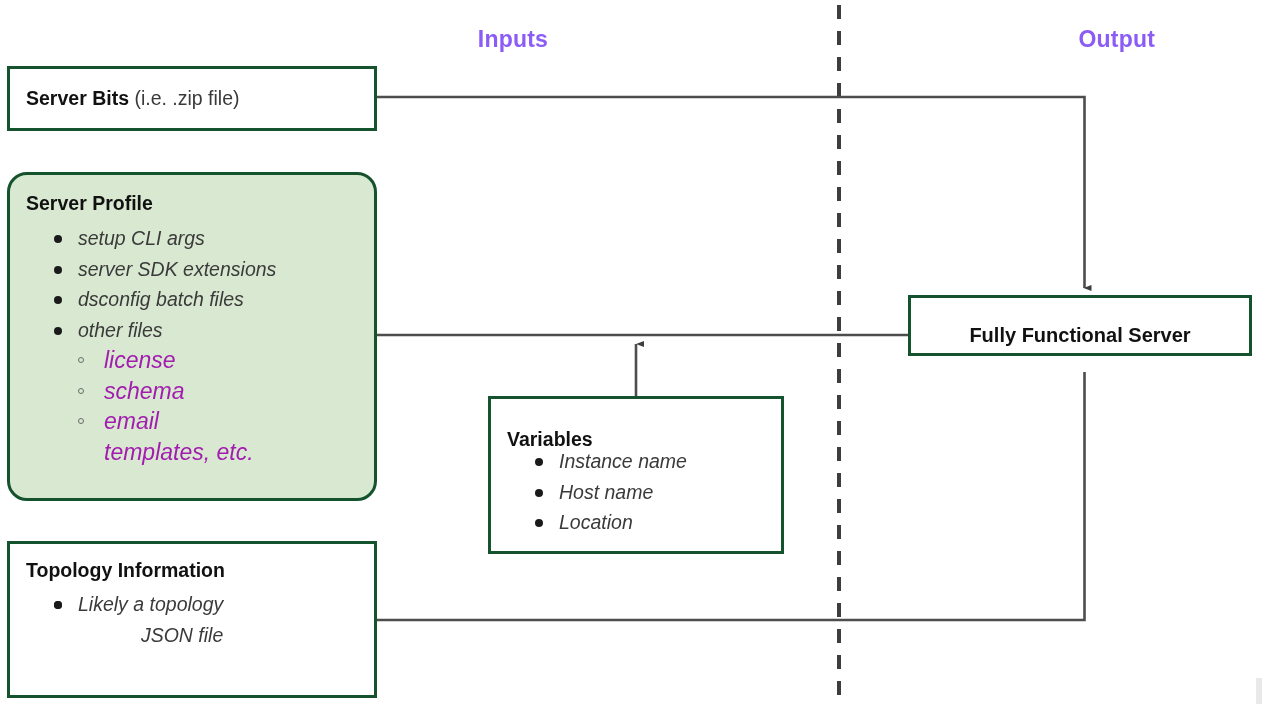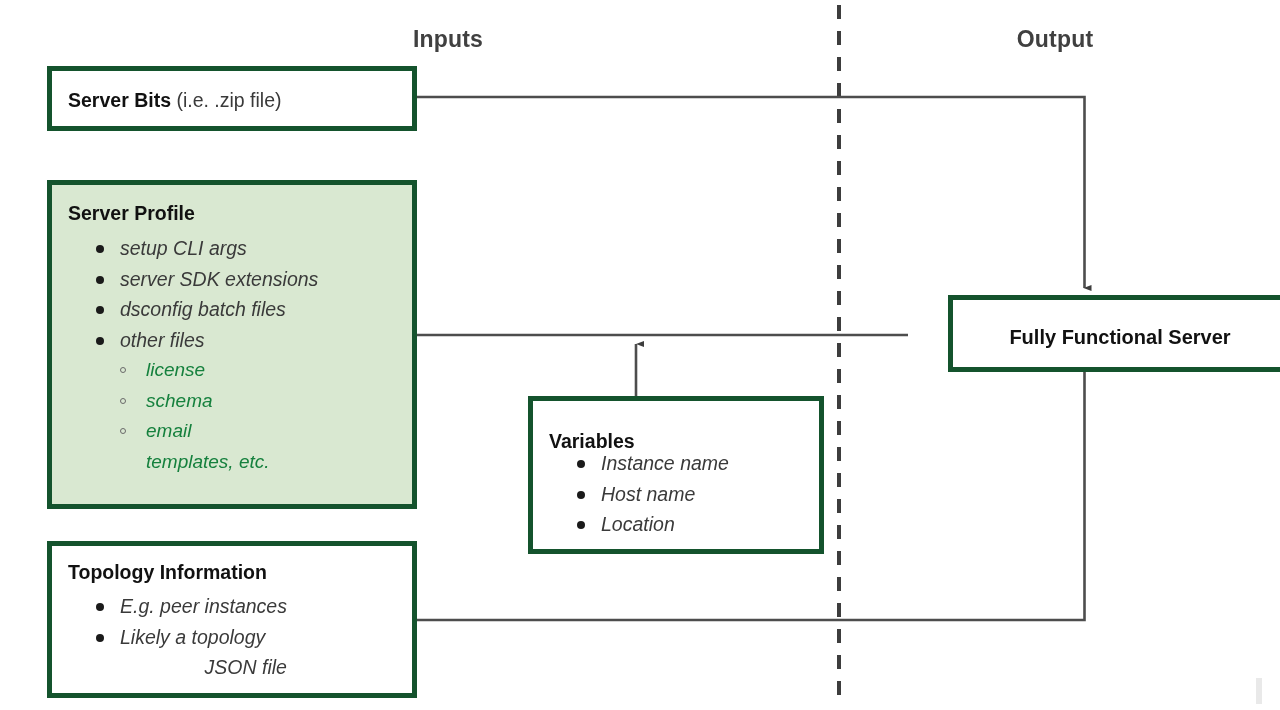--- a/index.html
+++ b/index.html
@@ -17,35 +17,34 @@
     height: 710px;
     background: #ffffff;
     overflow: hidden;
   }
 
   
   .section-header {
     position: absolute;
     font-size: 23px;
     font-weight: bold;
-    color: #404040;
+    color: #8b5cf6;
     letter-spacing: 0.2px;
     white-space: nowrap;
-    text-align: center;
+    text-align: right;
   }
   #inputs-header { left: 348px; top: 26px; width: 200px; }
   #output-header { left: 955px; top: 26px; width: 200px; }
 
   
   .box {
     position: absolute;
-    border: 5px solid #14532d;
+    border: 3px solid #14532d;
     background: #ffffff;
     box-sizing: border-box;
-    margin-left: 40px;
   }
   .box-title {
     font-size: 19.5px;
     font-weight: bold;
     color: #111111;
     line-height: 1.22;
     white-space: nowrap;
   }
   .box-title .normal {
     font-weight: normal;
@@ -57,22 +56,23 @@
     left: 7px; top: 66px; width: 370px; height: 65px;
   }
   #server-bits-box .box-title {
     position: absolute;
     left: 16px;
     top: 18px;
   }
 
   
   #server-profile-box {
-    left: 7px; top: 180px; width: 370px; height: 329px;
+    left: 7px; top: 172px; width: 370px; height: 329px;
     background: #d9e8d1;
+    border-radius: 20px;
   }
   #server-profile-box .box-title {
     position: absolute; left: 16px; top: 17px;
   }
 
   
   .bullet-list {
     position: absolute;
     margin: 0;
     padding: 0;
@@ -97,22 +97,22 @@
     background: #1a1a1a;
   }
   
   .sub-list {
     margin: 0;
     padding: 0;
     list-style: none;
   }
   .sub-list li {
     position: relative;
-    font-size: 19px;
-    color: #15803d;
+    font-size: 23px;
+    color: #a21caf;
     line-height: 30.5px;
     padding-left: 78px;
     white-space: nowrap;
   }
   .sub-list li .bullet-ring {
     position: absolute;
     left: 52px;
     top: 12px;
     width: 6px;
     height: 6px;
@@ -138,21 +138,21 @@
 
   
   #variables-box {
     left: 488px; top: 396px; width: 296px; height: 158px;
   }
   #variables-box .box-title { position: absolute; left: 16px; top: 29px; }
   #variables-list { left: 16px; top: 47px; }
 
   
   #server-output-box {
-    left: 908px; top: 295px; width: 344px; height: 77px;
+    left: 908px; top: 295px; width: 344px; height: 61px;
   }
   #server-output-box .box-label {
     position: absolute;
     left: 0; right: 0; top: 26px;
     text-align: center;
     font-size: 20px;
     font-weight: bold;
     color: #111111;
     white-space: nowrap;
   }
@@ -249,21 +249,20 @@
       </li>
     </ul>
   </div>
 
   <div class="box" id="topology-box">
     <div class="box-title">Topology Information</div>
 
     <ul class="bullet-list" id="topology-list">
       <li>
         <span class="bullet-dot"></span>
-        <span>E.g. peer instances</span>
       </li>
       <li>
         <span class="bullet-dot"></span>
         <span>Likely a topology</span>
       </li>
       <li class="continuation">
         <span>JSON file</span>
       </li>
     </ul>
   </div>

